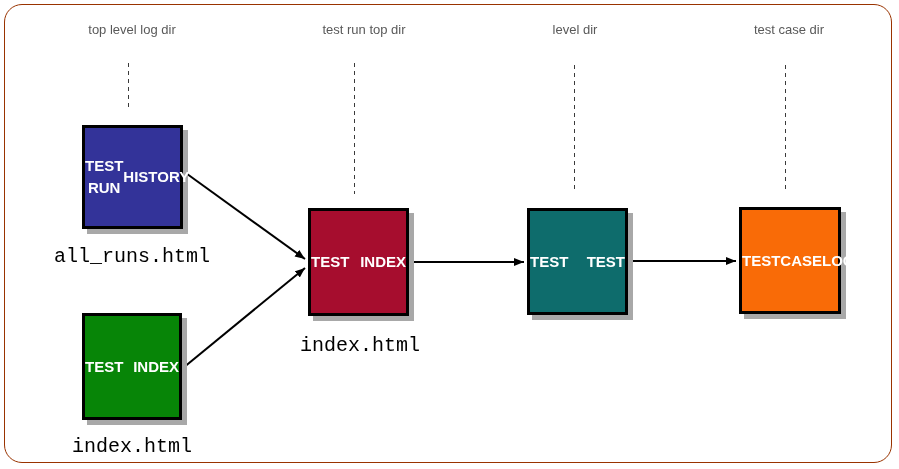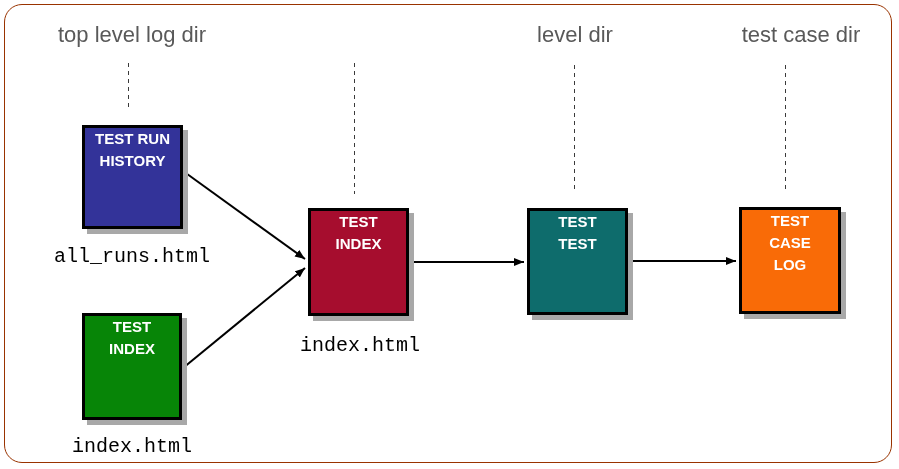--- a/index.html
+++ b/index.html
@@ -16,38 +16,38 @@
     left: 4px; top: 4px;
     width: 888px; height: 459px;
     box-sizing: border-box;
     border: 1px solid #993300;
     border-radius: 18px;
   }
   .col-header {
     position: absolute;
     top: 22px;
     transform: translateX(-50%);
-    font-size: 22px;
+    font-size: 13px;
     color: #595959;
     white-space: nowrap;
   }
   .dash {
     position: absolute;
     width: 1px;
     background: repeating-linear-gradient(to bottom, #3a3a3a 0 4px, transparent 4px 8px);
   }
   .node {
     position: absolute;
     box-sizing: border-box;
     border: 3px solid #000000;
     box-shadow: 5px 5px 0 #a8a8a8;
     display: flex;
-    flex-direction: column;
+    flex-direction: row;
     align-items: center;
-    justify-content: flex-start;
+    justify-content: space-between;
     color: #ffffff;
     font-weight: bold;
     font-size: 15px;
     line-height: 22px;
     text-align: center;
   }
   .file-label {
     position: absolute;
     transform: translateX(-50%);
     font-family: "Liberation Mono", monospace;
@@ -63,22 +63,23 @@
   }
 </style>
 </head>
 <body>
 
 <div class="canvas">
 
   <div class="frame" style="border-color: rgb(153, 51, 0);"></div>
 
   <div class="col-header" style="left:132px;">top level log dir</div>
+  <div class="col-header" style="left:364px;">test run top dir</div>
   <div class="col-header" style="left:575px;">level dir</div>
-  <div class="col-header" style="left:789px;margin-left:12px;">test case dir</div>
+  <div class="col-header" style="left:789px;">test case dir</div>
 
   <div class="dash" style="left:128px; top:63px; height:44px;"></div>
   <div class="dash" style="left:354px; top:63px; height:131px;"></div>
   <div class="dash" style="left:574px; top:65px; height:126px;"></div>
   <div class="dash" style="left:785px; top:65px; height:127px;"></div>
 
   <svg class="arrows" viewBox="0 0 899 469">
     <defs>
       <marker id="ah" markerWidth="11" markerHeight="9" refX="10" refY="4" orient="auto" markerUnits="userSpaceOnUse">
         <path d="M0,0 L10,4 L0,8 z" fill="#000000"></path>

